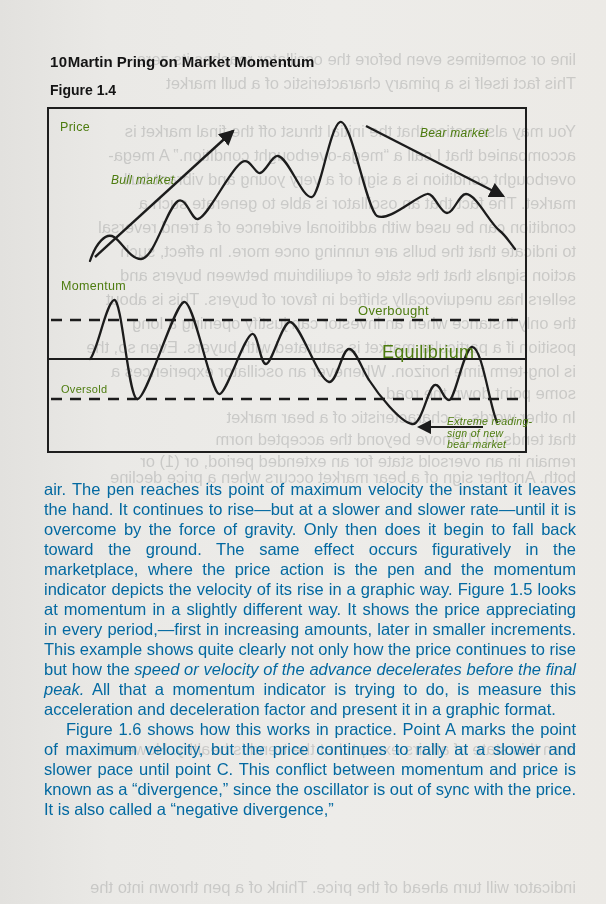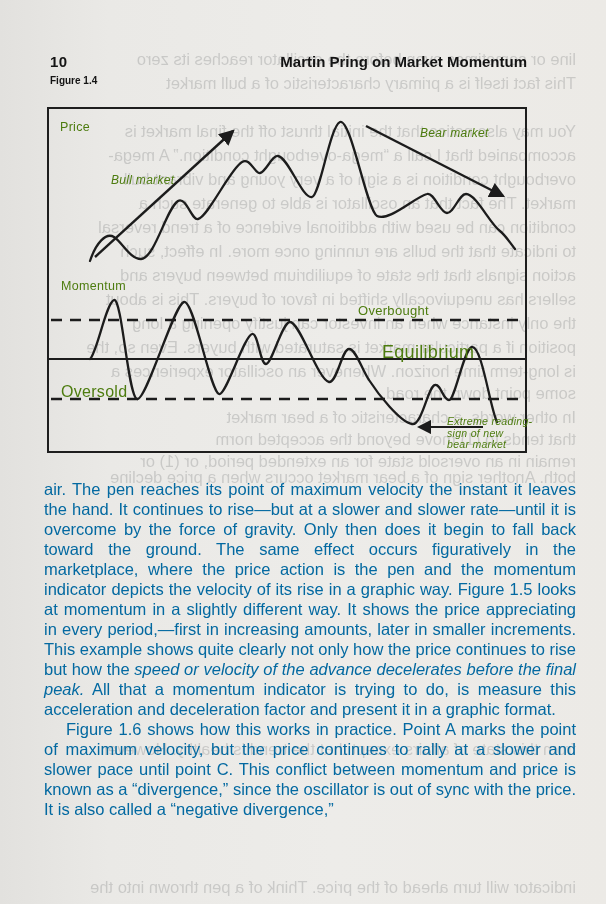--- a/index.html
+++ b/index.html
@@ -15,38 +15,38 @@
   .ghost-layer{position:absolute;left:30px;right:30px;top:0;bottom:0;z-index:1;pointer-events:none;}
   .ghost-line{
     position:absolute;right:0;width:100%;
     transform:scaleX(-1);
     font-size:16.5px;color:#7d7f80;opacity:.30;
     filter:blur(.5px);
     white-space:nowrap;overflow:hidden;
     text-align:left;
   }
   header{position:absolute;top:28px;left:50px;right:79px;z-index:3;
-    display:flex;justify-content:space-between;align-items:baseline;}
+    display:flex;justify-content:flex-start;align-items:baseline;}
   .pagenum{font-weight:bold;font-size:15px;letter-spacing:.5px;}
   .runhead{font-weight:bold;font-size:15px;margin-top:25px;}
-  .figure-label{position:absolute;top:75px;left:50px;z-index:3;font-weight:bold;font-size:10px;}
+  .figure-label{position:absolute;top:82px;left:50px;z-index:3;font-weight:bold;font-size:14px;}
   .figure-box{
     position:absolute;left:47px;top:107px;width:480px;height:346px;z-index:2;
     border:2px solid #1e1e1e;box-sizing:border-box;
   }
   .figure-box svg{position:absolute;left:0;top:0;z-index:2;}
   .fig-label{position:absolute;z-index:3;font-size:12.5px;color:#4d7c0f;letter-spacing:.3px;}
   .fig-label.it{font-style:italic;}
   .lbl-price{left:11px;top:11px;}
   .lbl-bull{left:62px;top:64px;font-size:12px;}
   .lbl-bear{left:371px;top:17px;font-size:12px;}
   .lbl-momentum{left:12px;top:170px;}
   .lbl-overbought{left:309px;top:194px;font-size:13px;}
   .lbl-equilibrium{left:321px;top:233px;font-size:18px;margin-left:12px;}
-  .lbl-oversold{left:12px;top:274px;font-size:16px;}
+  .lbl-oversold{left:12px;top:274px;font-size:11px;}
   .lbl-extreme{
     left:398px;top:307px;width:86px;
     font-size:10.5px;line-height:11.5px;font-style:italic;
     white-space:pre-line;
   }
   main.bodytext{
     position:absolute;left:44px;top:479px;width:532px;z-index:3;
     font-size:16.5px;line-height:20px;text-align:justify;color:#0369a1;
   }
   main.bodytext p{margin:0;}

